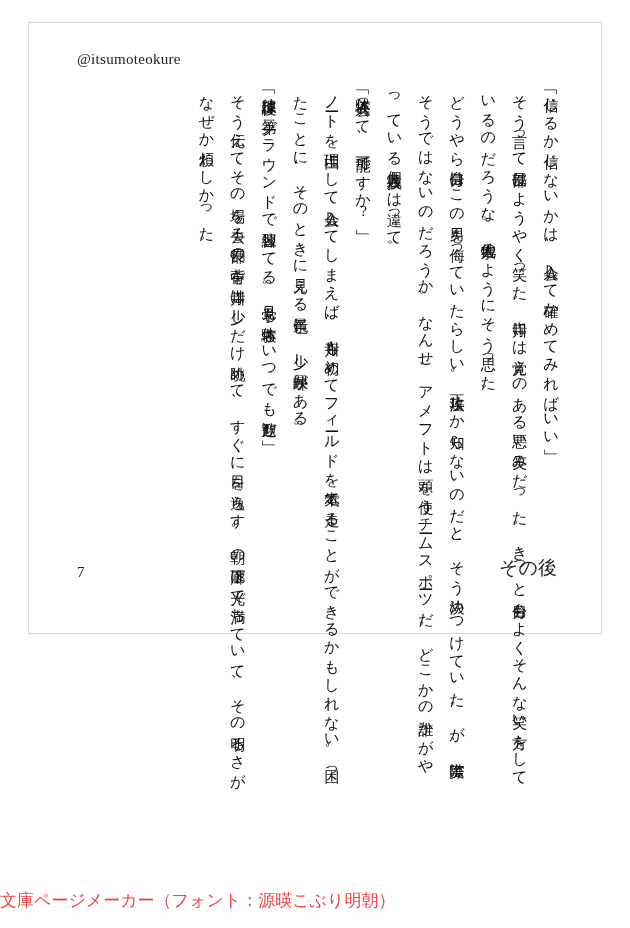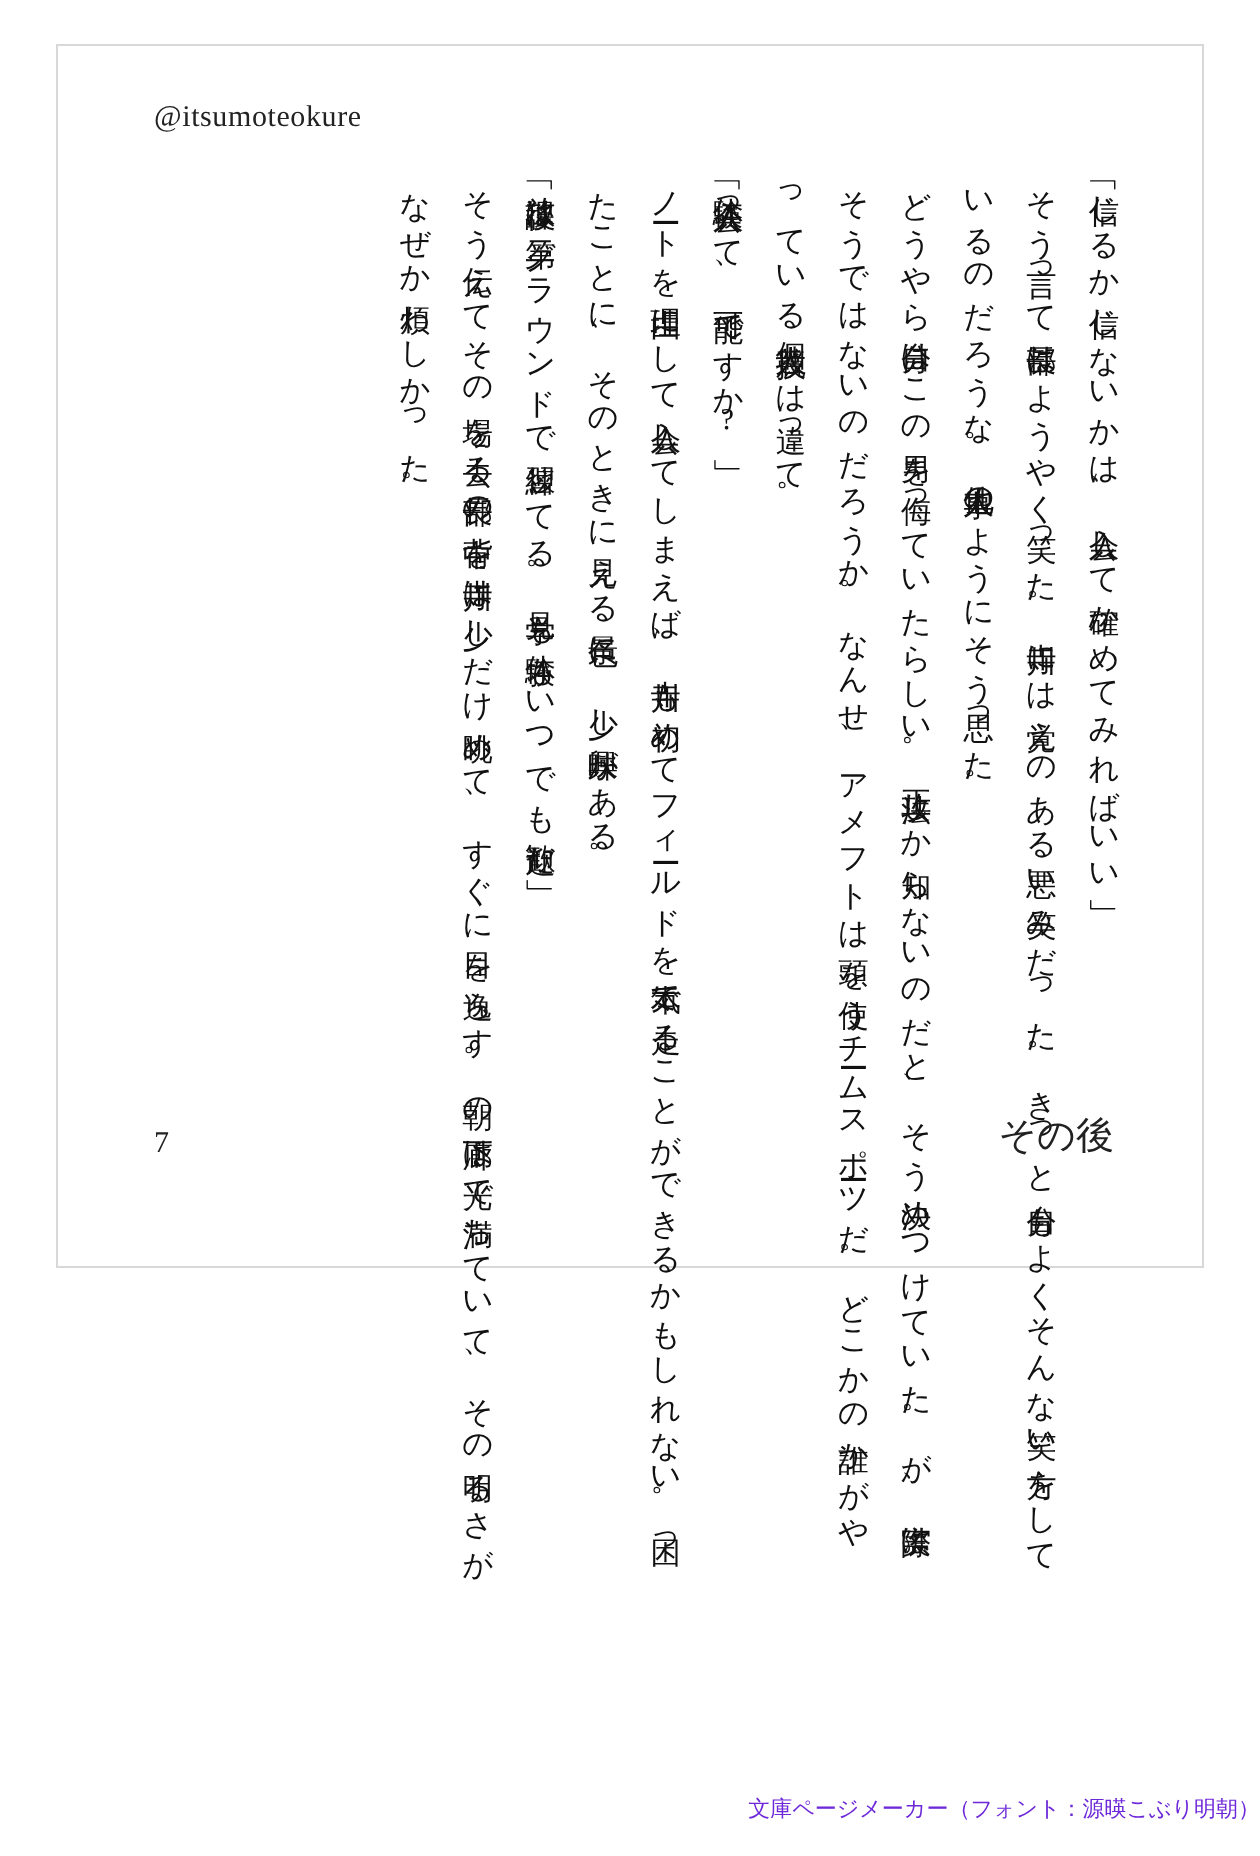--- a/index.html
+++ b/index.html
@@ -69,23 +69,23 @@
     font-size: 19px;
     color: #222;
     font-family: Liberation Serif, serif;
   }
 
   .footer-credit {
     position: absolute;
     left: 0;
     right: 0;
     bottom: 16px;
-    text-align: right;
-    font-size: 11px;
-    color: #6d28d9;
+    text-align: left;
+    font-size: 17px;
+    color: #ef4444;
   }
 </style>
 </head>
 <body>
 
 <div class="page">
   <div class="handle">@itsumoteokure</div>
 
   <div class="body-text">「信じるか信じないかは、入会して確かめてみればいい」
 そう言って部長はようやく笑った。寺川には覚えのある悪い笑みだった。きっと自分もよくそんな笑い方をしているのだろうな。他人事のようにそう思った。

